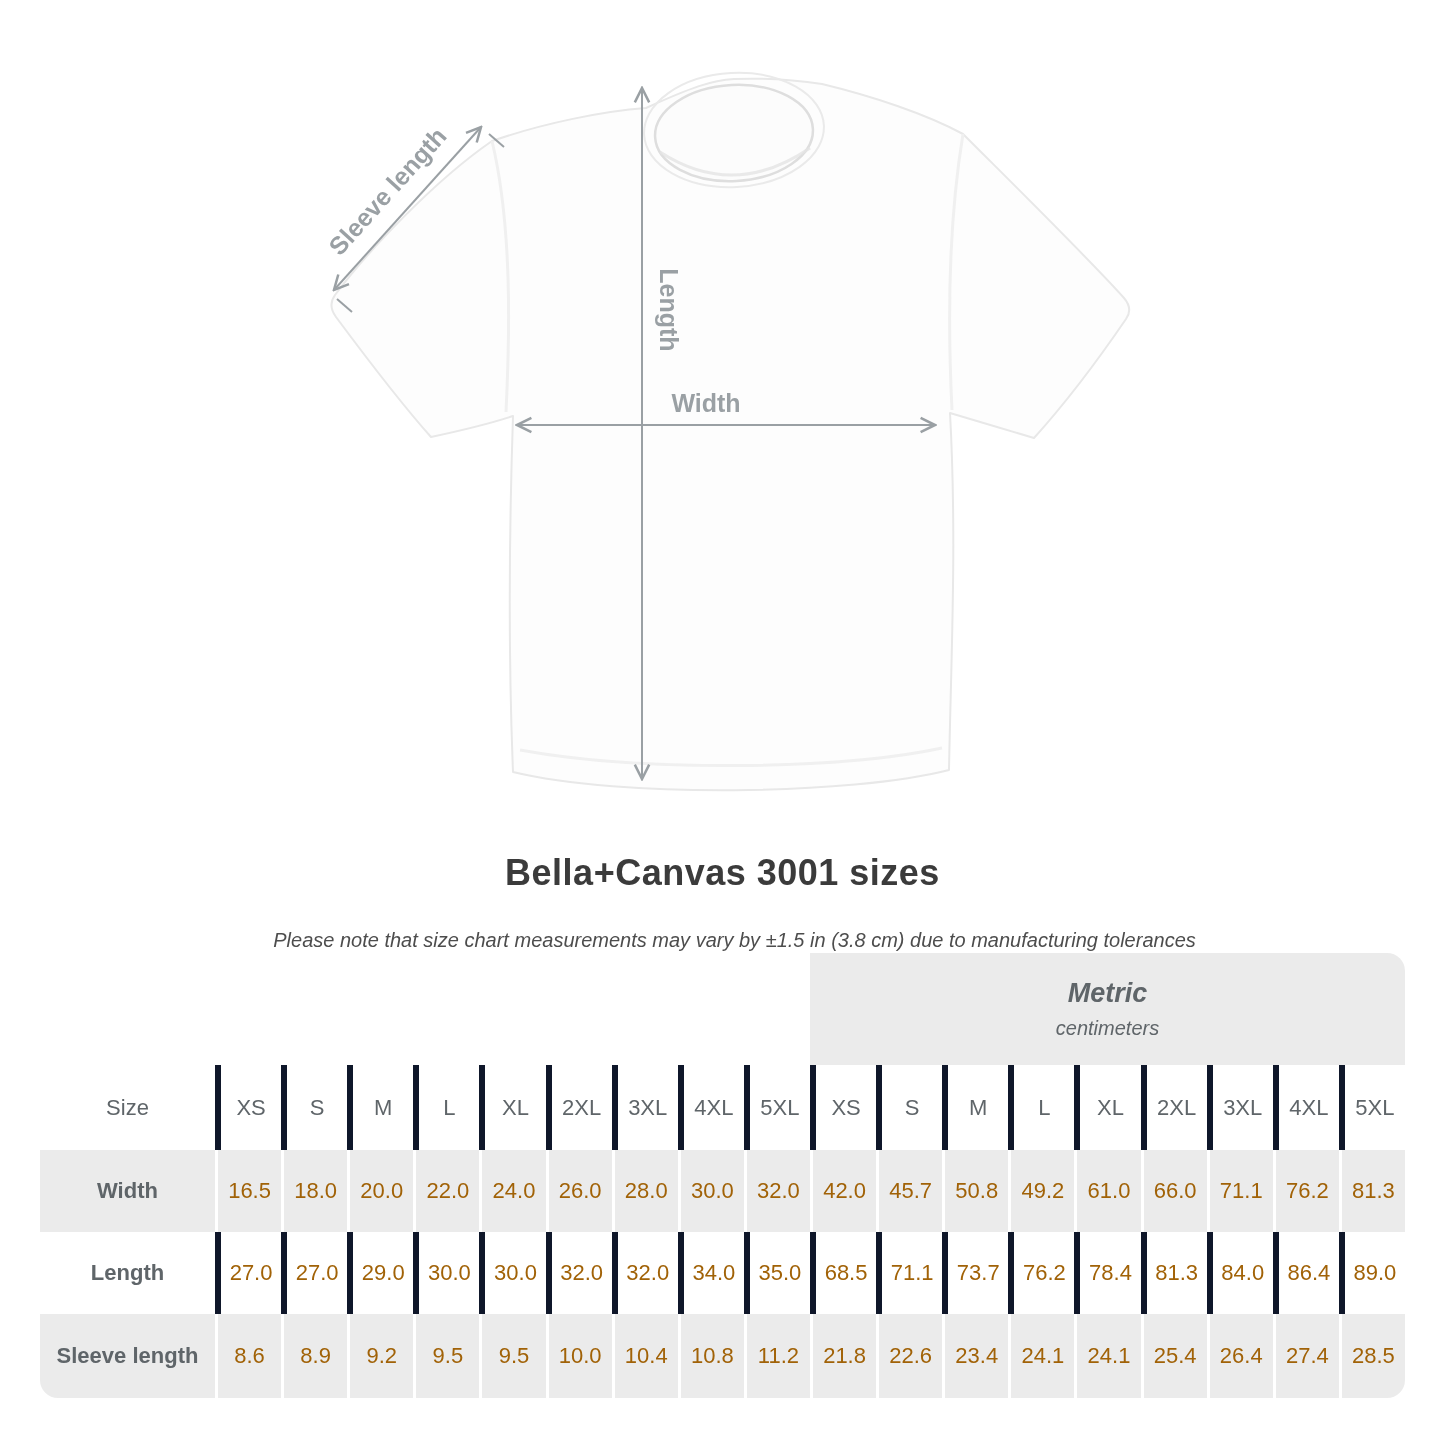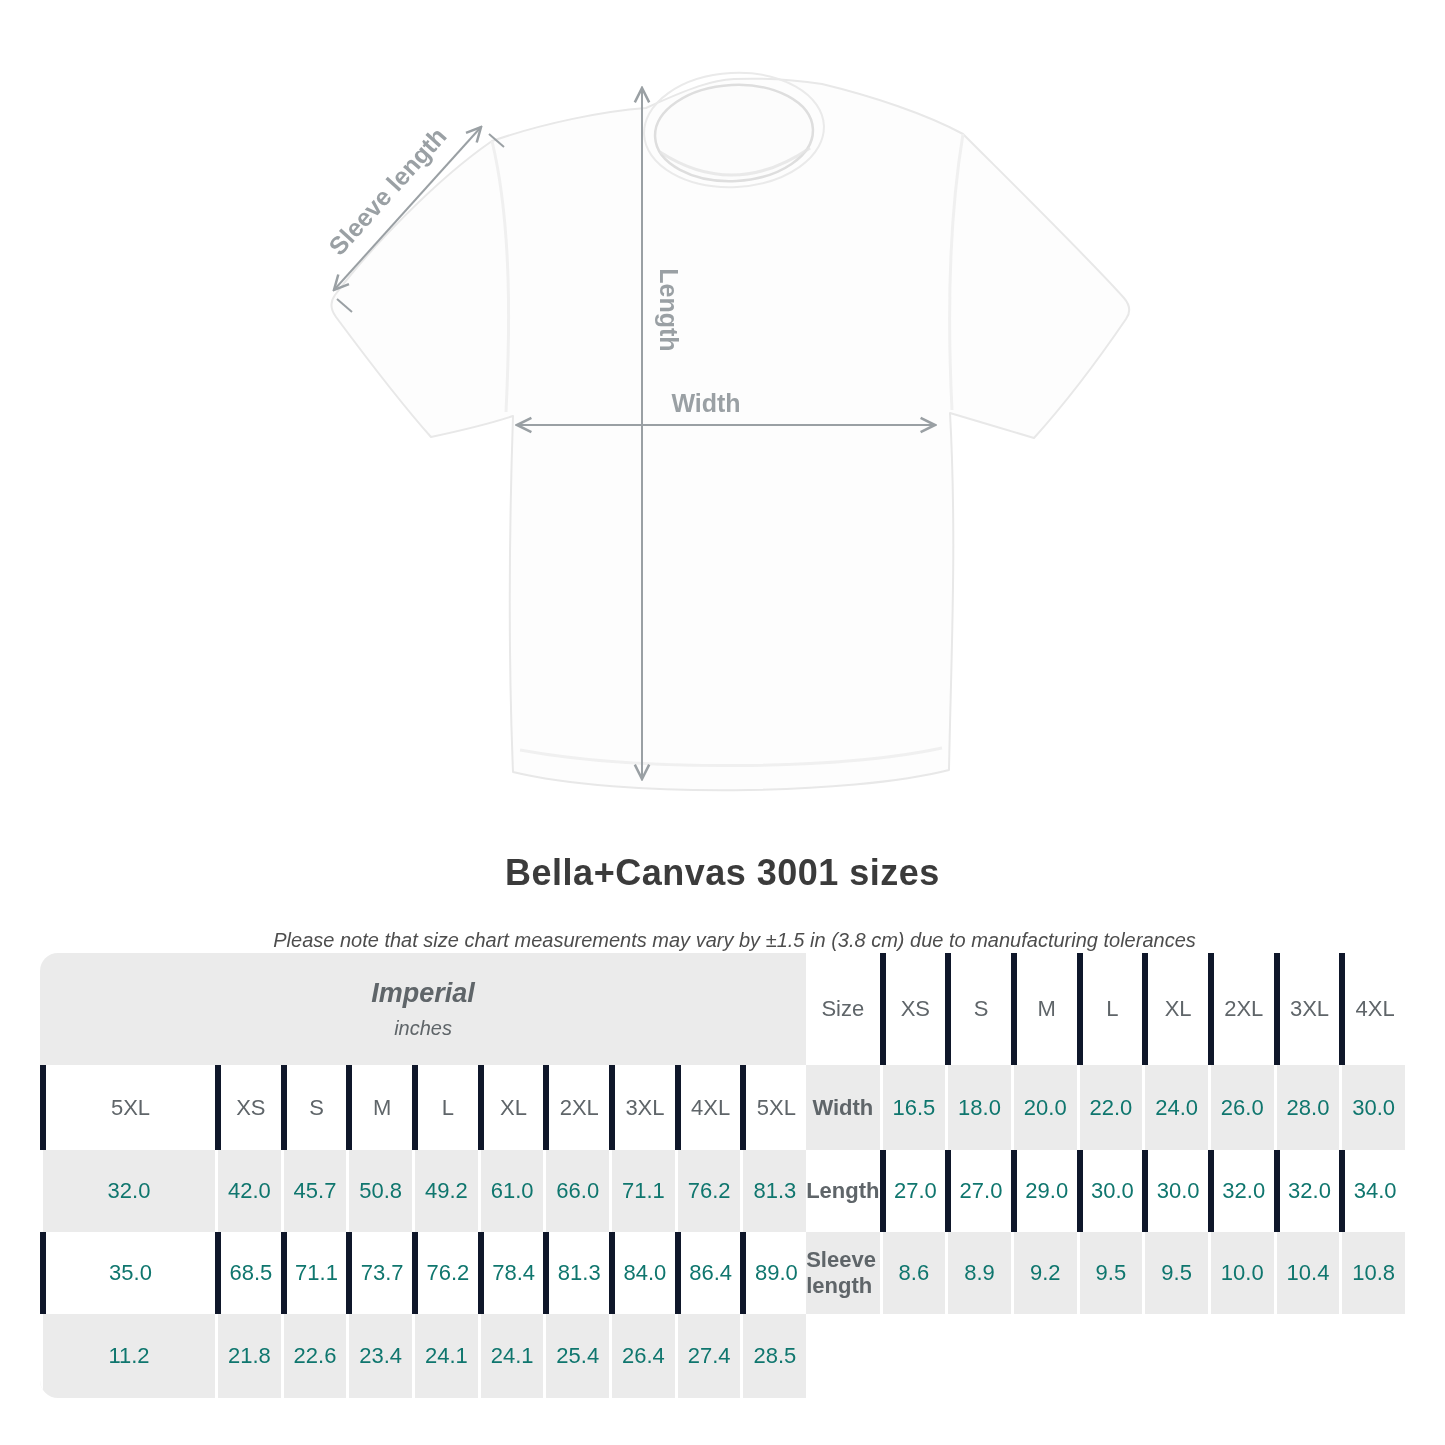--- a/index.html
+++ b/index.html
@@ -19,21 +19,21 @@
   .size-table{position:absolute;left:40px;top:953px;width:1365px;height:445px;
               display:grid;grid-template-columns:175px repeat(18,1fr);
               grid-template-rows:112px 85px 82px 82px 84px;
               border-radius:18px;overflow:hidden;background:#fff;}
   .band{background:#ebebeb;display:flex;flex-direction:column;align-items:center;justify-content:center;gap:8px;}
   .band-title{font-size:27px;font-weight:700;font-style:italic;color:#5f6569;}
   .band-unit{font-size:20px;font-style:italic;color:#5f6569;}
   .cell{display:flex;align-items:center;justify-content:center;}
   .head{font-size:22px;font-weight:400;color:#5f6569;background:#fff;}
   .lab{font-size:22px;font-weight:700;color:#5f6569;}
-  .num{font-size:22px;color:#0f766e;}
+  .num{font-size:22px;color:#a16207;}
   .g{background:#ebebeb;}
   .sepw{border-left:3px solid #ffffff;}
   .sepg{border-left:6px solid #0f172a;}
 </style>
 </head>
 <body>
 
 <div class="canvas">
 
   <svg class="tshirt-svg" viewBox="0 0 1445 840">
@@ -78,23 +78,23 @@
 
     <text x="706" y="412" text-anchor="middle" font-size="25" font-weight="bold" fill="#9aa0a4">Width</text>
     <text x="660" y="310" text-anchor="middle" transform="rotate(90 660 310)" font-size="25" font-weight="bold" fill="#9aa0a4">Length</text>
     <text x="394" y="197" text-anchor="middle" transform="rotate(-48 394 197)" font-size="25" font-weight="bold" fill="#9aa0a4">Sleeve length</text>
   </svg>
 
   <h1 class="title">Bella+Canvas 3001 sizes</h1>
   <p class="subtitle">Please note that size chart measurements may vary by ±1.5 in (3.8 cm) due to manufacturing tolerances</p>
 
   <div class="size-table" id="table-grid">
-      <div class="band" style="grid-column: 1 / span 10;">
-        <div class="band-title">Imperial</div>
-        <div class="band-unit">inches</div>
+      <div class="band" style="grid-column: 11 / span 9;">
+        <div class="band-title">Metric</div>
+        <div class="band-unit">centimeters</div>
       </div>
       <div class="cell head">Size</div>
       <div class="cell head sepg">XS</div>
       <div class="cell head sepg">S</div>
       <div class="cell head sepg">M</div>
       <div class="cell head sepg">L</div>
       <div class="cell head sepg">XL</div>
       <div class="cell head sepg">2XL</div>
       <div class="cell head sepg">3XL</div>
       <div class="cell head sepg">4XL</div>

